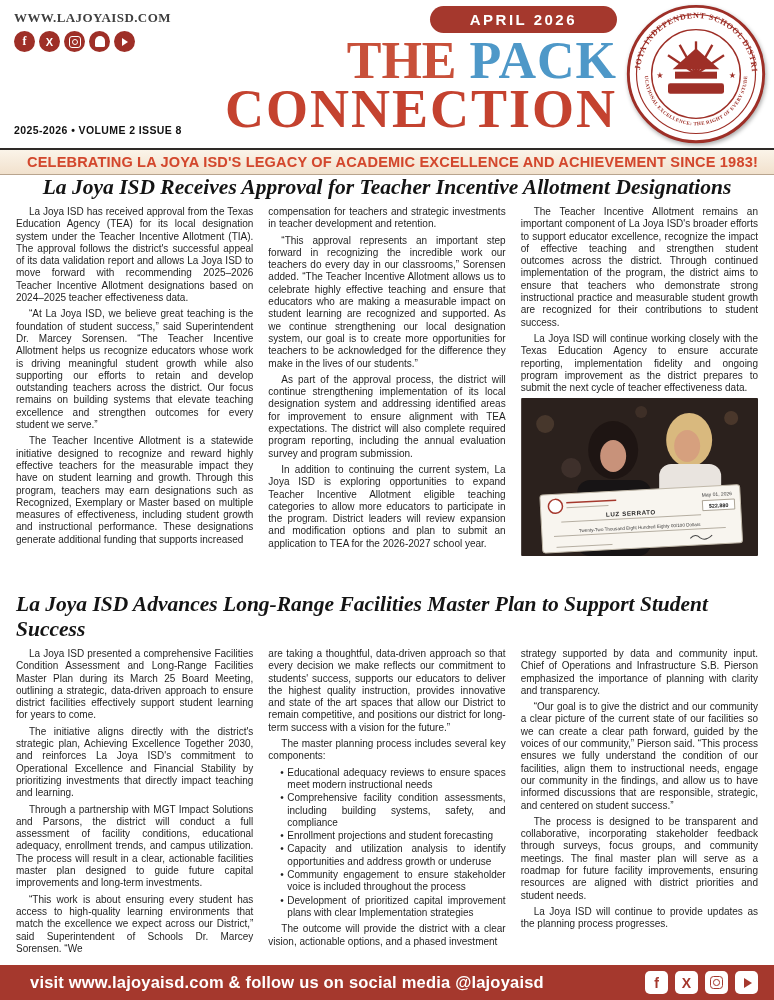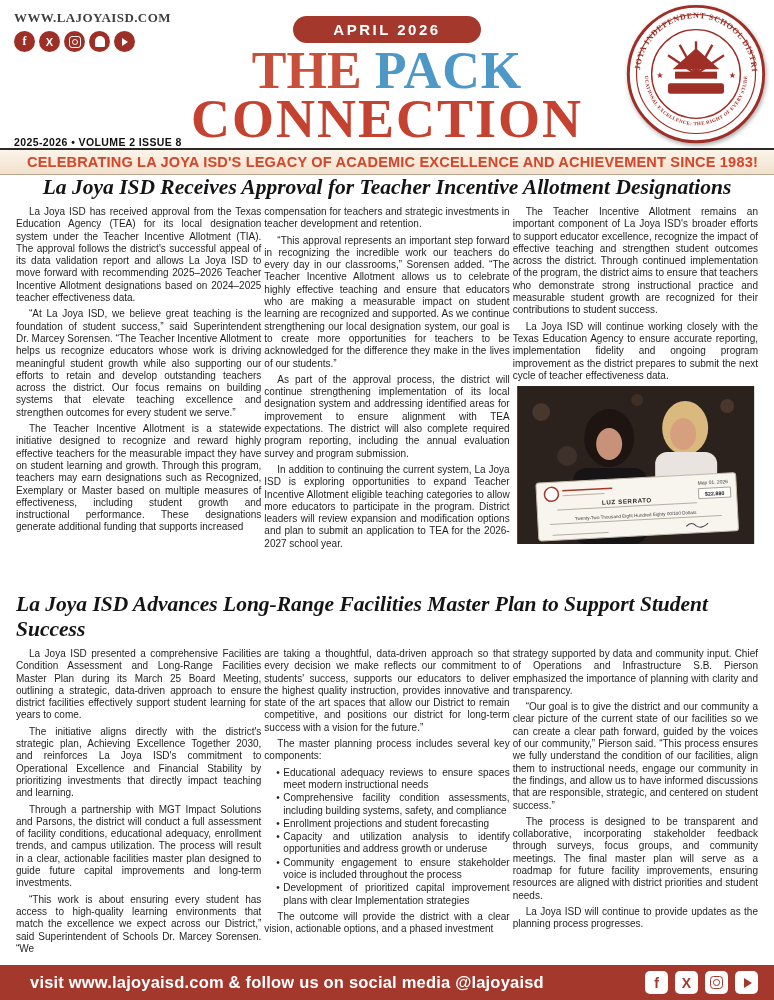--- a/index.html
+++ b/index.html
@@ -11,40 +11,40 @@
        color:#404040;letter-spacing:.4px;}
   .socials{position:absolute;top:31px;left:14px;display:flex;gap:4px;}
   .sicon{width:21px;height:21px;border-radius:50%;background:#9E2F27;color:#fff;
          display:flex;align-items:center;justify-content:center;font:700 12px "Liberation Serif",serif;}
   .ig-w{width:10px;height:10px;border:1.6px solid #fff;border-radius:3px;position:relative;}
   .ig-w::after{content:"";position:absolute;inset:0;margin:auto;width:4px;height:4px;
                border:1.3px solid #fff;border-radius:50%;}
   .ghost{width:10px;height:11px;background:#fff;border-radius:5px 5px 1.5px 1.5px;}
   .play-w{width:0;height:0;border-left:6px solid #fff;border-top:4px solid transparent;
           border-bottom:4px solid transparent;margin-left:1px;}
-  .issue{position:absolute;bottom:0;left:14px;font:700 10.5px "Liberation Sans",sans-serif;
+  .issue{position:absolute;bottom:12px;left:14px;font:700 10.5px "Liberation Sans",sans-serif;
          color:#111;letter-spacing:.4px;text-align:right;}
-  .mast{position:absolute;top:16px;left:50%;transform:translateX(-50%);width:460px;text-align:center;}
+  .mast{position:absolute;top:6px;left:50%;transform:translateX(-50%);width:460px;text-align:right;}
   .pill{display:inline-block;background:#A5382D;color:#fff;font:700 15px/1 "Liberation Sans",sans-serif;
         letter-spacing:2.5px;padding:6px 40px;border-radius:14px;}
   .mline1{font-family:"Liberation Serif",serif;font-size:52px;line-height:.95;margin-top:3px;font-weight:700;}
   .m-the{color:#C8503A;}
   .m-pack{color:#4E98C8;letter-spacing:1px;}
   .mline2{font-family:"Liberation Serif",serif;font-size:54px;line-height:.92;color:#C4422F;
           letter-spacing:2px;font-weight:700;}
   .seal{position:absolute;top:4px;right:8px;width:140px;height:140px;filter:drop-shadow(1px 2px 2px rgba(0,0,0,.35));}
   
   .tagline{height:24px;display:flex;align-items:center;justify-content:center;
            background:linear-gradient(#fbf4e9,#f1e1cd);border-bottom:1.5px solid #b8a48e;
            font:700 14.5px "Liberation Sans",sans-serif;color:#D2472E;letter-spacing:.2px;
            text-shadow:.4px .4px 0 #f7d9bc;padding-left:11px;}
   
   .headline{font:italic 700 21.5px "Liberation Serif",serif;color:#141414;margin:0 16px 6px;}
   .headline.center{text-align:center;}
-  .cols{display:flex;gap:3px;padding:0 16px;}
+  .cols{display:flex;gap:15px;padding:0 16px;}
   .cols-a1{height:386px;overflow:hidden;}
   .cols-a2{height:324px;overflow:hidden;}
   .col{flex:1;font-size:10px;line-height:1.23;text-align:justify;color:#1f1f1f;}
   .col p{margin:0 0 4px;text-indent:13px;}
   .col p.cont{text-indent:0;}
   .blist{margin:0 0 4px;padding-left:12px;list-style:none;}
   .blist li{position:relative;padding-left:7px;margin-bottom:1px;text-align:justify;}
   .blist li::before{content:"\2022";position:absolute;left:0;top:0;}
   .photo{display:block;width:100%;height:158px;margin-top:4px;border-radius:1px;}
   

